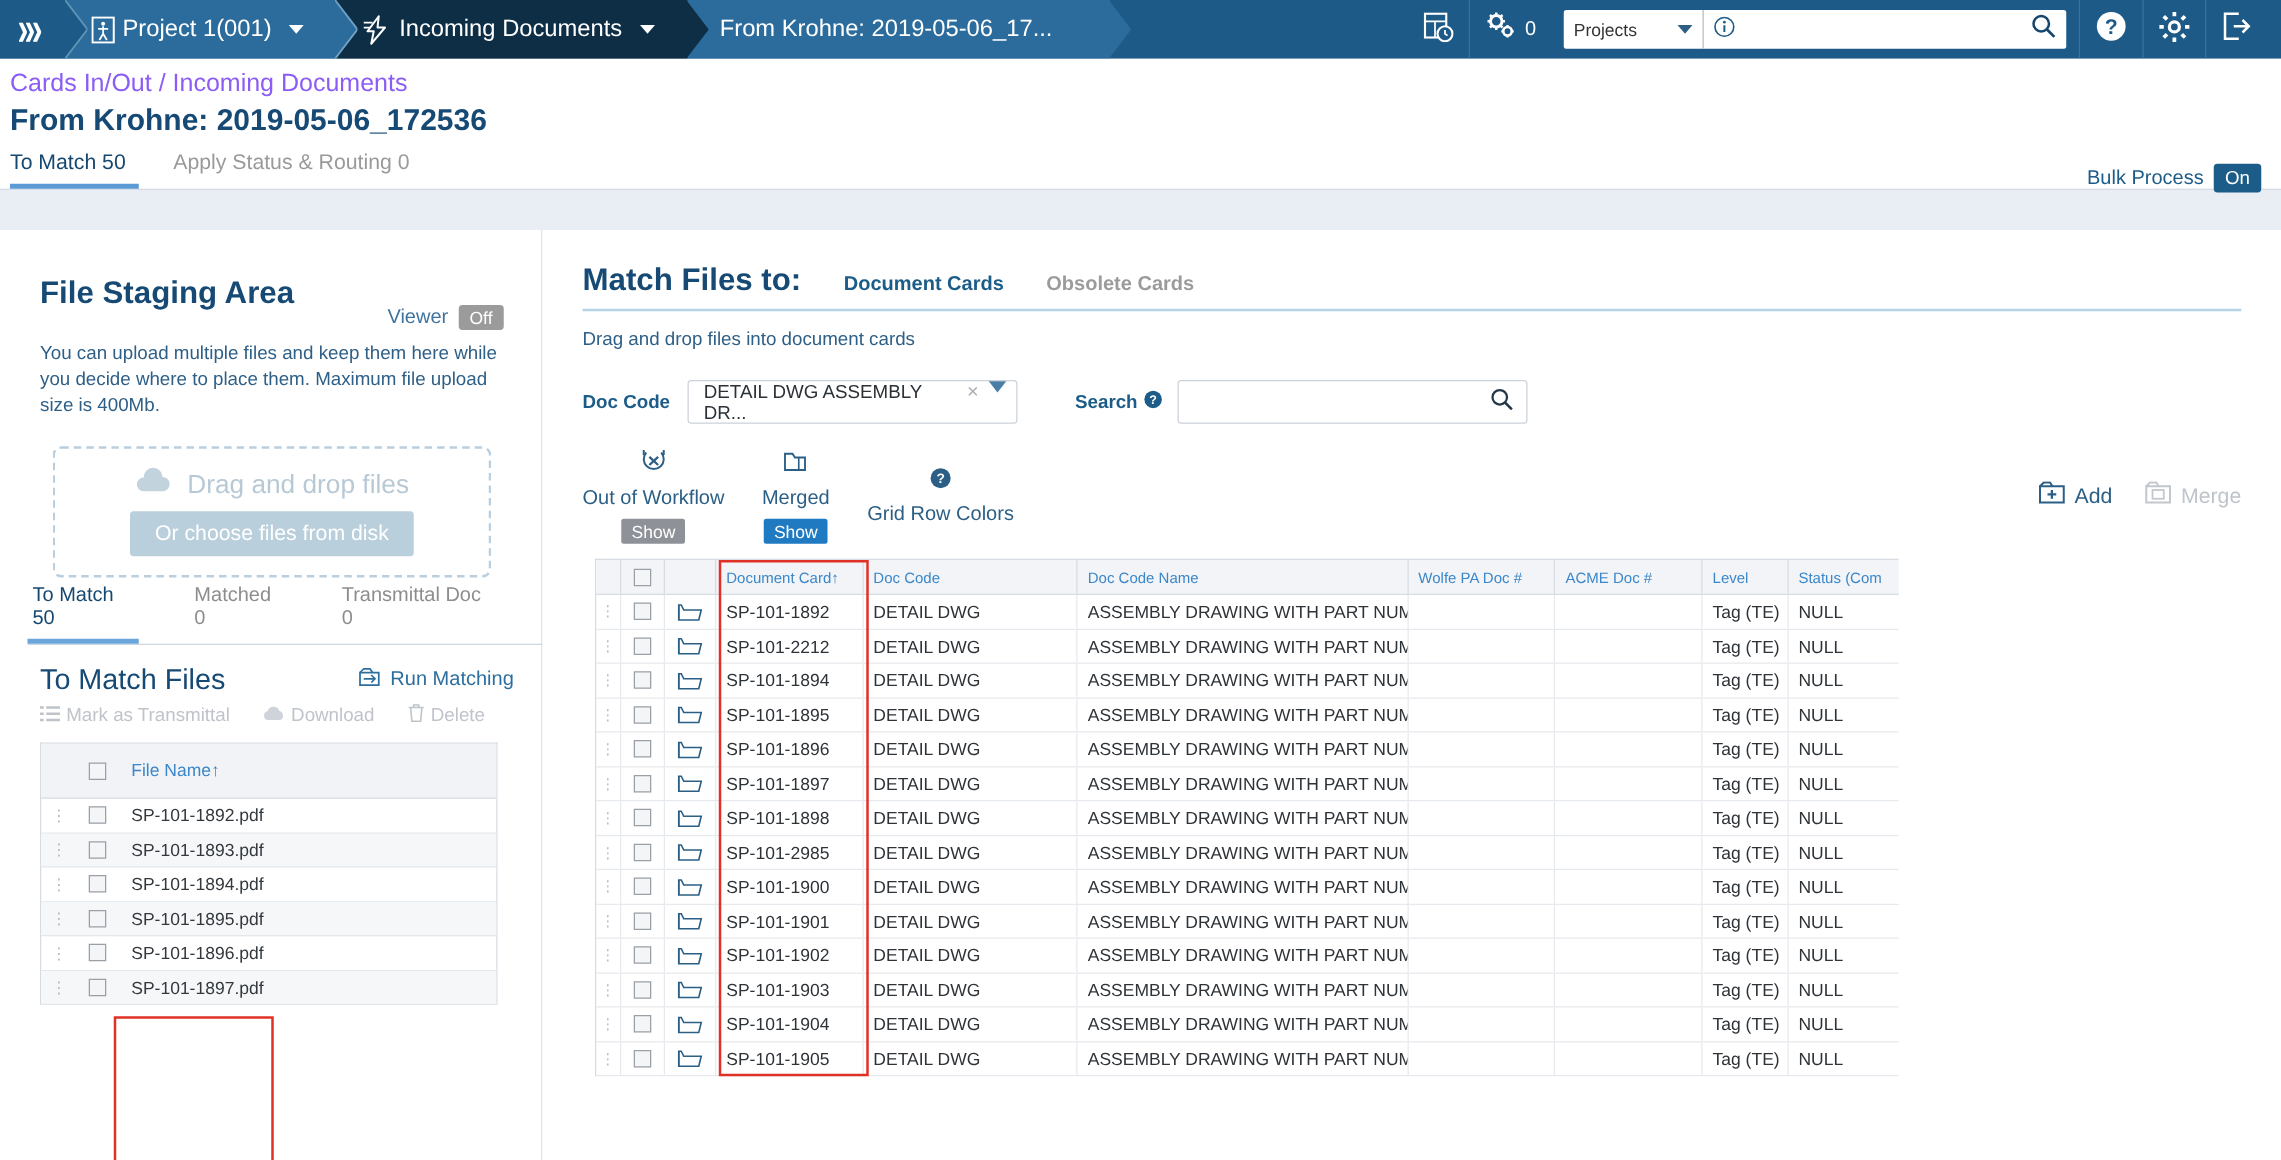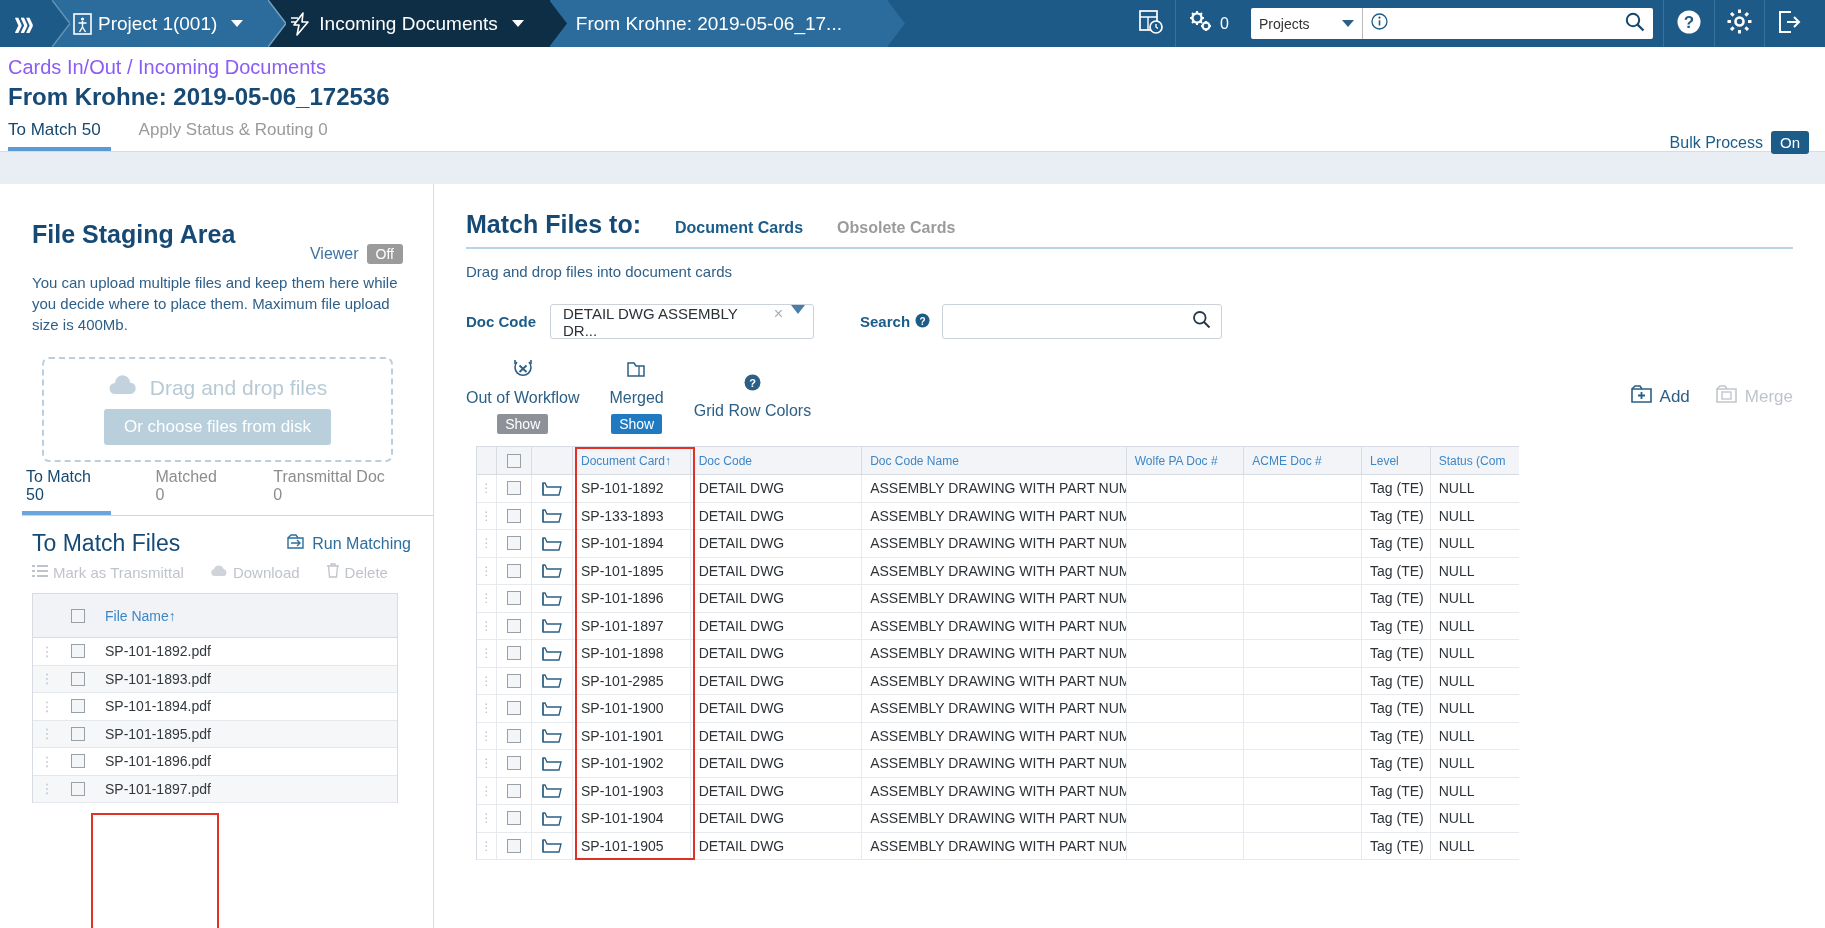--- a/index.html
+++ b/index.html
@@ -748,21 +748,21 @@
               </div>
               <div class="cell c-chk">
                 <span class="chk"></span>
               </div>
               <div class="cell c-folder">
                 <svg width="20" height="17" viewBox="0 0 20 17">
                   <path d="M1 3 L1 15 L17 15 L19 7 L5 7 L3 3 Z" fill="none" stroke="#2b5f85" stroke-width="1.3"></path>
                   <path d="M1 3 L1 15" stroke="#2b5f85" stroke-width="1.3"></path>
                 </svg>
               </div>
-              <div class="cell c-doccard">SP-133-1893</div>
+              <div class="cell c-doccard">SP-101-2212</div>
               <div class="cell c-doccode">DETAIL DWG</div>
               <div class="cell c-doccodename">ASSEMBLY DRAWING WITH PART NUMB...</div>
               <div class="cell c-wolfe"></div>
               <div class="cell c-acme"></div>
               <div class="cell c-level">Tag (TE)</div>
               <div class="cell c-status">NULL</div>
             </div>
             <div class="dg-row">
               <div class="cell c-handle">
                 <span class="dots-v">⋮</span>

